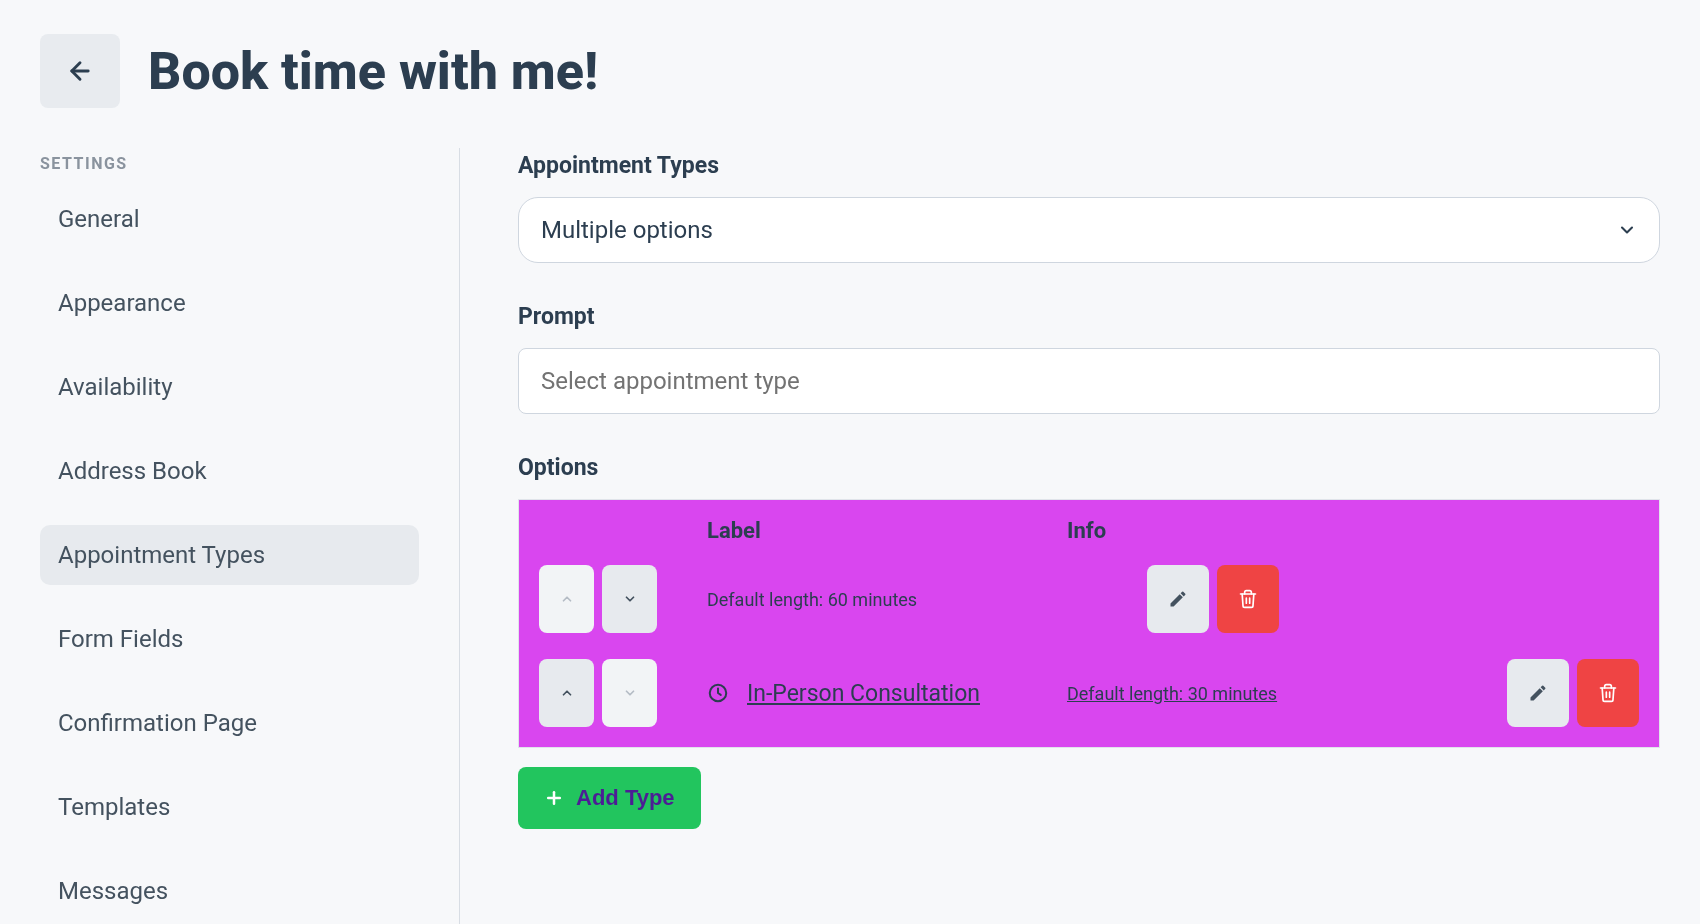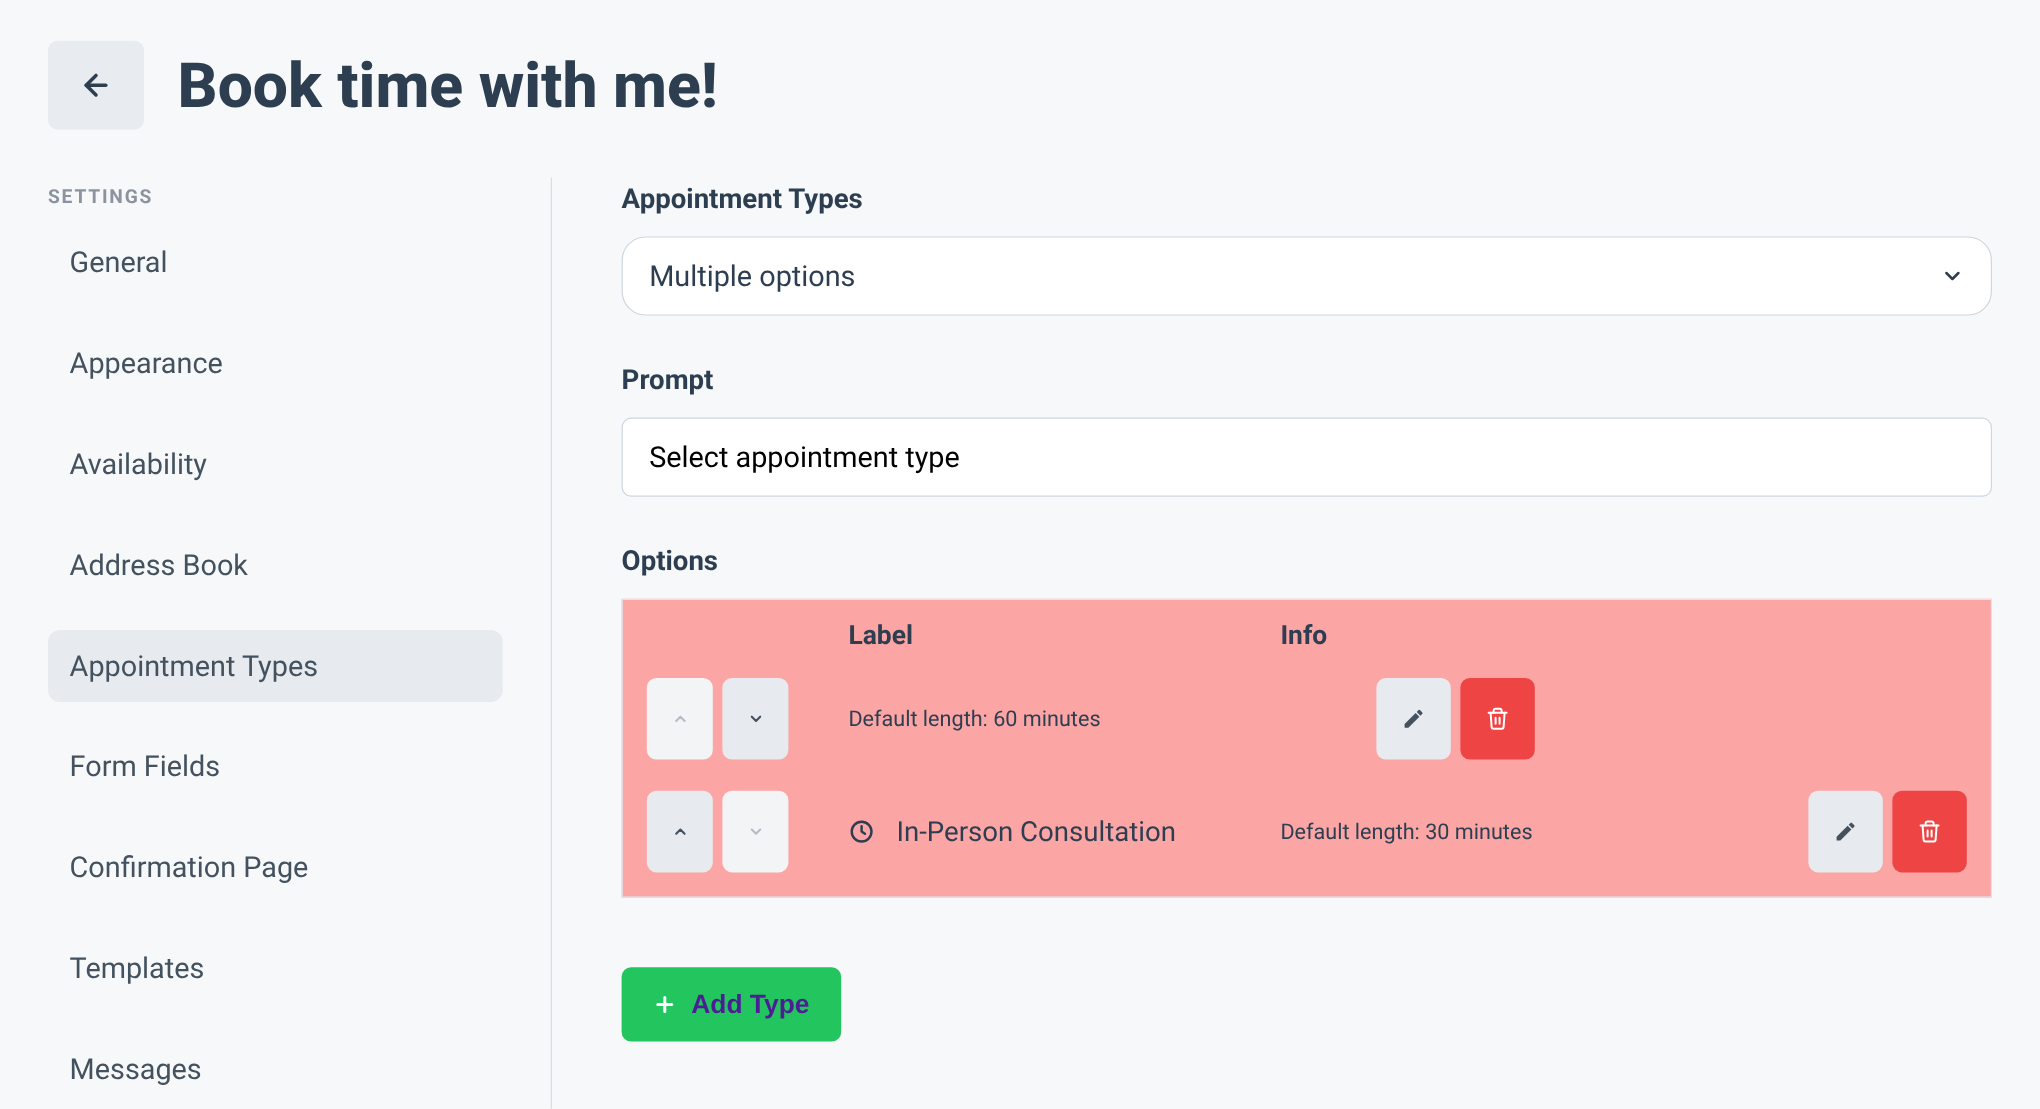--- a/index.html
+++ b/index.html
@@ -95,30 +95,30 @@
       cursor: pointer;
       margin-bottom: 40px;
     }
     .input-box {
       width: 100%;
       background: #fff;
       border: 1px solid #cfd6df;
       border-radius: 8px;
       padding: 18px 22px;
       font-size: 24px;
-      color: #000000;
+      color: #737373;
       margin-bottom: 40px;
       font-family: inherit;
     }
     .options-table {
       width: 100%;
-      background: #fca5a5;
+      background: #d946ef;
       border: 1px solid #e0e4ea;
       border-radius: 0;
-      margin-bottom: 58px;
+      margin-bottom: 19px;
     }
     .options-header {
       display: flex;
       padding: 18px 20px 14px 20px;
     }
     .col-reorder {
       width: 168px;
     }
     .col-label {
       flex: 1;
@@ -138,20 +138,21 @@
     .option-row {
       display: flex;
       align-items: center;
       padding: 8px 20px;
     }
     .option-row ~ .option-row {
       margin-top: 10px;
     }
     .option-row:last-child {
       padding-bottom: 20px;
+      text-decoration: underline;
     }
     .reorder-buttons {
       display: flex;
       gap: 8px;
       width: 168px;
     }
     .reorder-btn {
       width: 55px;
       height: 68px;
       border: none;

